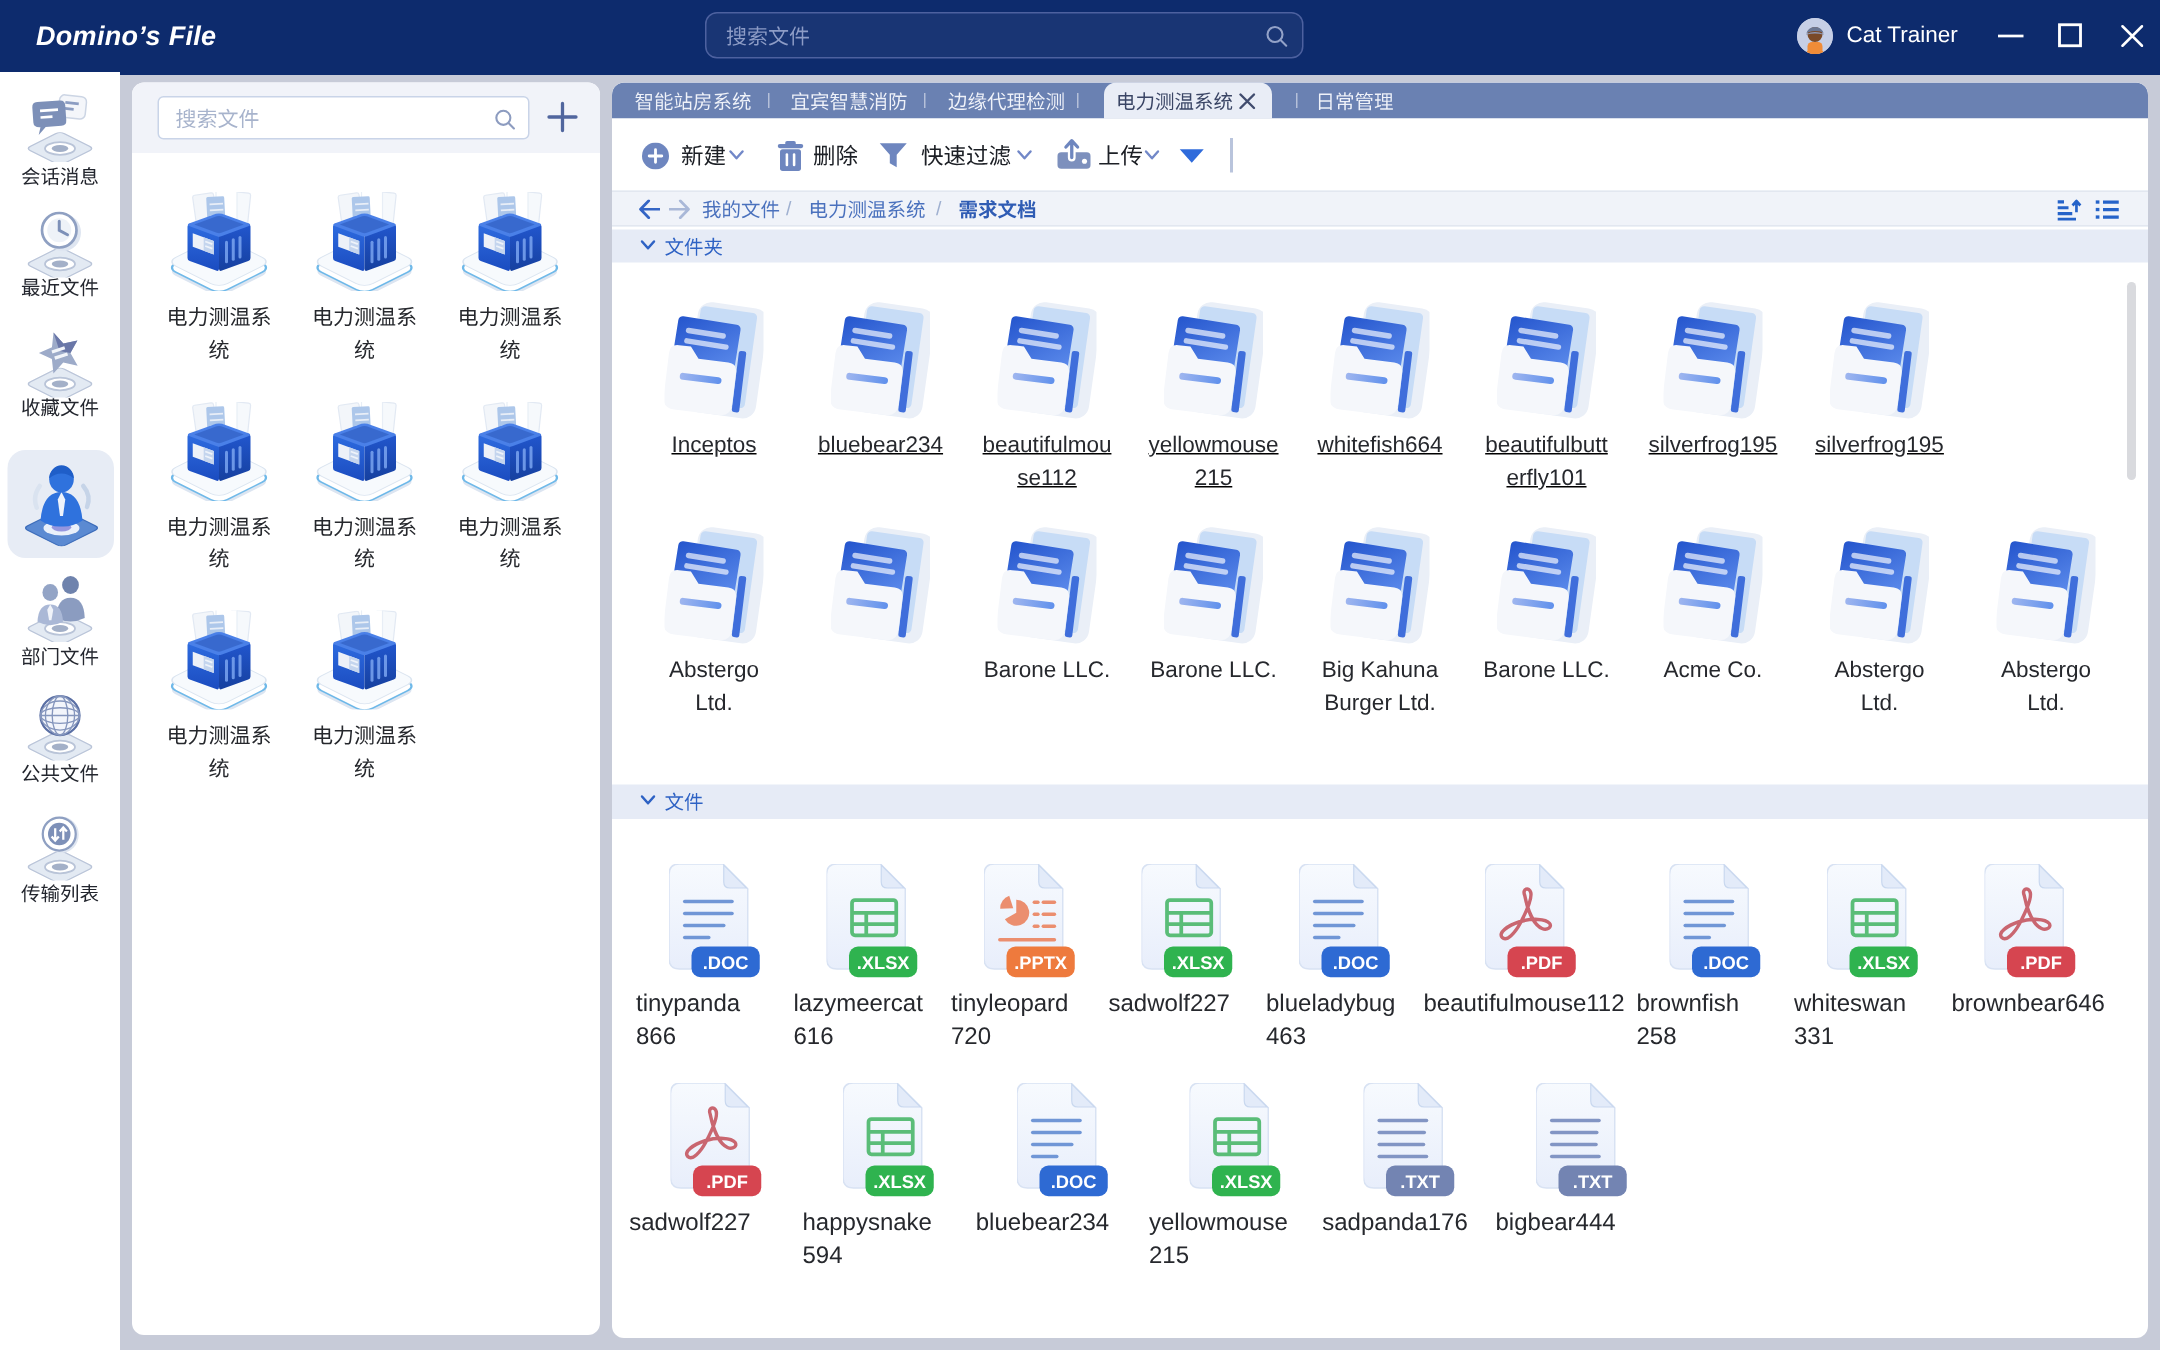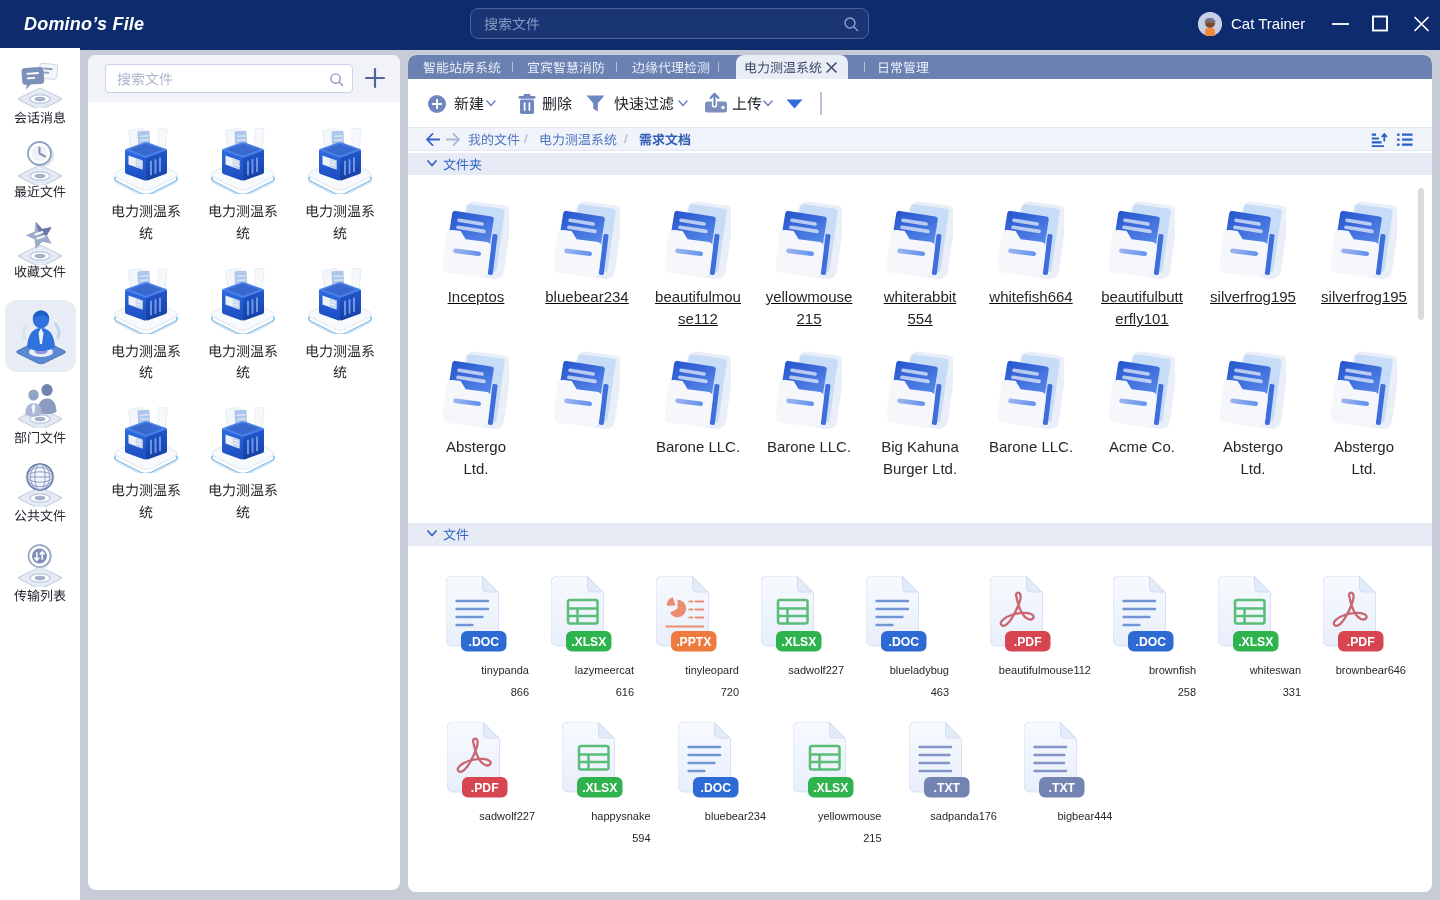--- a/index.html
+++ b/index.html
@@ -56,23 +56,23 @@
 #band2 { top:468px; height:23px; }
 
 .frow { position:absolute; left:12.5px; display:flex; align-items:flex-start; }
 .fold-item { width:111px; text-align:center; }
 .fold-item svg { display:block; margin:0 auto; }
 .fold-item .lbl { margin-top:2px; font-size:15px; line-height:22px; color:#26282d; }
 #frow1 { top:146px;text-decoration:underline; }
 #frow2 { top:296px; }
 
 .filerow { position:absolute; display:flex; align-items:flex-start; }
-.file-item { text-align:right; }
+.file-item { text-align:left; }
 .file-item svg { display:block; margin:0 auto; }
-.file-item .lbl { margin-top:7px; font-size:11px; line-height:22px; color:#26282d; white-space:nowrap; }
+.file-item .lbl { margin-top:7px; font-size:16px; line-height:22px; color:#26282d; white-space:nowrap; }
 #filerow1 { left:16px; top:521px; }
 #filerow2 { left:11.5px; top:667px; }
 #filerow1 .file-item { width:105px; }
 #filerow2 .file-item { width:115.5px; }
 
 #scrollthumb { position:absolute; left:1010px; top:133px; width:6px; height:132px; border-radius:3px; background:#d9dade; }
 </style>
 </head>
 <body>
 
@@ -952,43 +952,20 @@
 <rect x="13" y="26.5" width="30" height="3.6" rx="1.8" fill="#fff" opacity="0.65"></rect>
           </g>
 <g transform="rotate(7 50 55)">
             <rect x="47" y="33" width="5" height="41" rx="1.5" fill="#3f6edb"></rect>
           </g>
 <g transform="rotate(7 24 52)">
 <path d="M1 37 Q1 31 7 31 L15 31 L21 38.5 L41 38.5 Q47 38.5 47 44.5 L47 66 Q47 74 39 74 L9 74 Q1 74 1 66 Z" fill="#f5f7fb"></path>
 <rect x="10" y="49" width="28" height="4.6" rx="2.3" fill="url(#gbar)"></rect>
 </g>
 </svg>
-        <div class="lbl">whiterabbit<br>554</div>
-      </div>
-      <div class="fold-item">
-        <svg width="66" height="83" viewBox="0 0 66 83">
-<g transform="rotate(8 40 40)">
-            <rect x="18" y="2" width="47" height="74" rx="9" fill="#eaeff7"></rect>
-          </g>
-<g transform="rotate(8 38 36)">
-            <rect x="20" y="5" width="38" height="64" rx="3" fill="#c7dcf6"></rect>
-          </g>
-<g transform="rotate(9 28 28)">
-            <rect x="7" y="12.5" width="42" height="31" rx="3" fill="url(#gcard)"></rect>
-<rect x="13" y="19.5" width="27" height="3.6" rx="1.8" fill="#fff" opacity="0.65"></rect>
-<rect x="13" y="26.5" width="30" height="3.6" rx="1.8" fill="#fff" opacity="0.65"></rect>
-          </g>
-<g transform="rotate(7 50 55)">
-            <rect x="47" y="33" width="5" height="41" rx="1.5" fill="#3f6edb"></rect>
-          </g>
-<g transform="rotate(7 24 52)">
-<path d="M1 37 Q1 31 7 31 L15 31 L21 38.5 L41 38.5 Q47 38.5 47 44.5 L47 66 Q47 74 39 74 L9 74 Q1 74 1 66 Z" fill="#f5f7fb"></path>
-<rect x="10" y="49" width="28" height="4.6" rx="2.3" fill="url(#gbar)"></rect>
-</g>
-</svg>
         <div class="lbl">whitefish664</div>
       </div>
       <div class="fold-item">
         <svg width="66" height="83" viewBox="0 0 66 83">
 <g transform="rotate(8 40 40)">
             <rect x="18" y="2" width="47" height="74" rx="9" fill="#eaeff7"></rect>
           </g>
 <g transform="rotate(8 38 36)">
             <rect x="20" y="5" width="38" height="64" rx="3" fill="#c7dcf6"></rect>
           </g>

